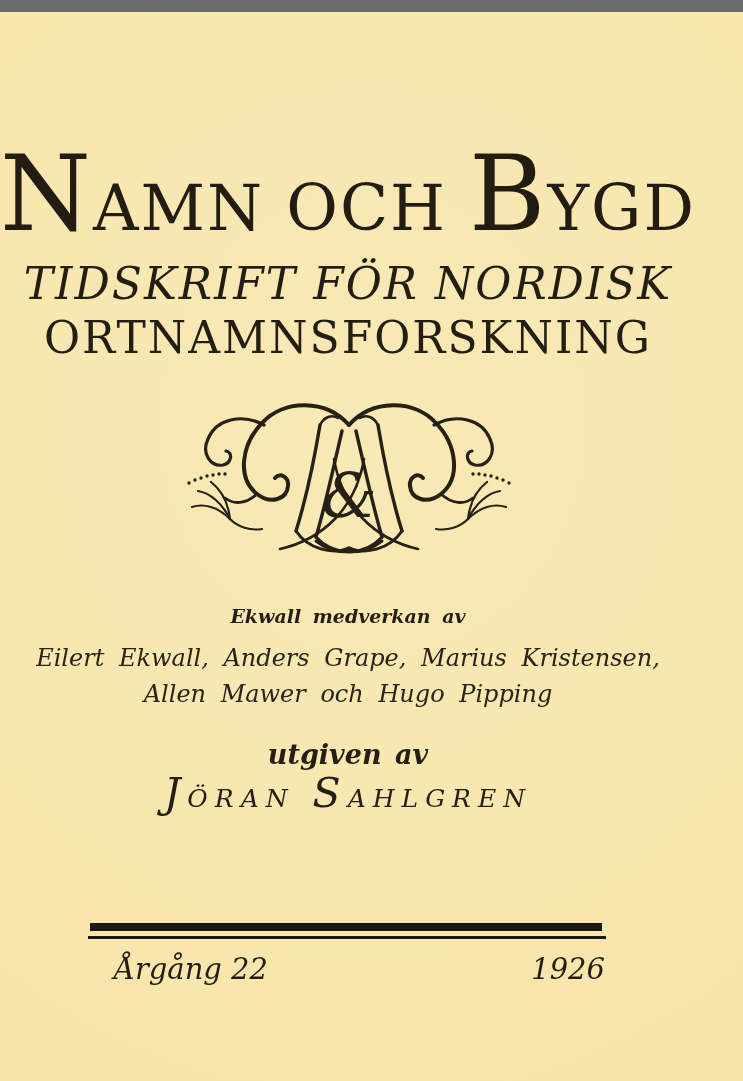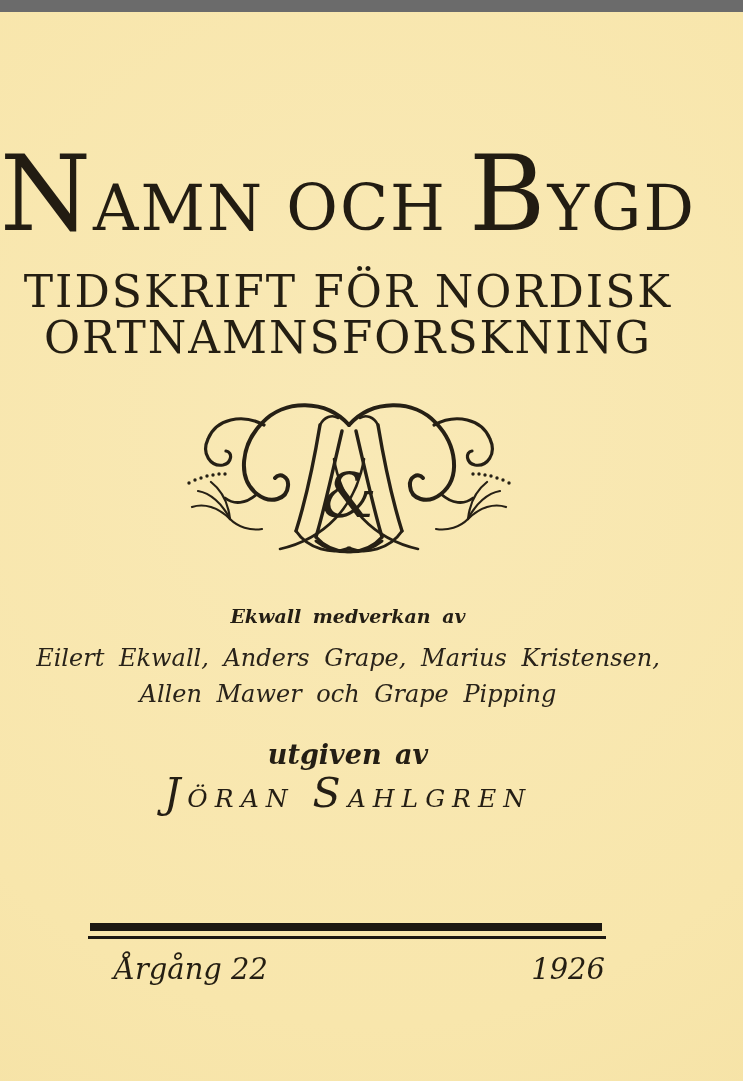--- a/index.html
+++ b/index.html
@@ -19,21 +19,21 @@
   }
   .centerband{position:absolute;left:0;top:0;width:696px;height:1081px;}
   .row{position:absolute;left:0;width:100%;text-align:center;white-space:nowrap;}
 
   .journal-title{top:128px;line-height:1.05;letter-spacing:2px;color:#221c12;}
   .journal-title .bigcap{font-size:104px;}
   .journal-title .smallcaps{font-size:63px;}
   .journal-title .wsp{display:inline-block;width:22px;}
 
   .subtitle{letter-spacing:2px;font-size:44px;color:#241e12;}
-  .subtitle.l1{top:254px;}
+  .subtitle.l1{top:246px;font-style:italic;}
   .subtitle.l2{top:300px;}
 
   .ornament{position:absolute;left:184px;top:388px;width:330px;height:162px;}
 
   .contrib-heading{top:593px;font-size:19px;font-weight:bold;font-style:italic;word-spacing:5px;}
   .contrib-names{font-style:italic;font-size:24px;word-spacing:7px;color:#29231a;}
   .contrib-names.l1{top:632px;}
   .contrib-names.l2{top:668px;}
 
   .publisher-heading{top:727px;font-size:27px;font-weight:bold;font-style:italic;word-spacing:4px;}
@@ -61,21 +61,21 @@
 
     <div class="row journal-title">
       <span class="bigcap">N</span><span class="smallcaps">AMN</span><span class="wsp"></span><span class="smallcaps">OCH</span><span class="wsp"></span><span class="bigcap">B</span><span class="smallcaps">YGD</span>
     </div>
 
     <div class="row subtitle l1">TIDSKRIFT FÖR NORDISK</div>
     <div class="row subtitle l2">ORTNAMNSFORSKNING</div>
 
     <div class="row contrib-heading">Ekwall medverkan av</div>
     <div class="row contrib-names l1">Eilert Ekwall, Anders Grape, Marius Kristensen,</div>
-    <div class="row contrib-names l2">Allen Mawer och Grape Pipping</div>
+    <div class="row contrib-names l2">Allen Mawer och Hugo Pipping</div>
 
     <div class="row publisher-heading">utgiven av</div>
     <div class="row publisher-name">
       <span class="bigcap">J</span><span class="smallcaps">ÖRAN</span><span class="wsp"></span><span class="bigcap">S</span><span class="smallcaps">AHLGREN</span>
     </div>
   </div>
 
   <svg class="ornament" viewBox="0 0 330 160" xmlns="http://www.w3.org/2000/svg">
     <defs>
       <g id="half" fill="none" stroke="#262015" stroke-linecap="round">

